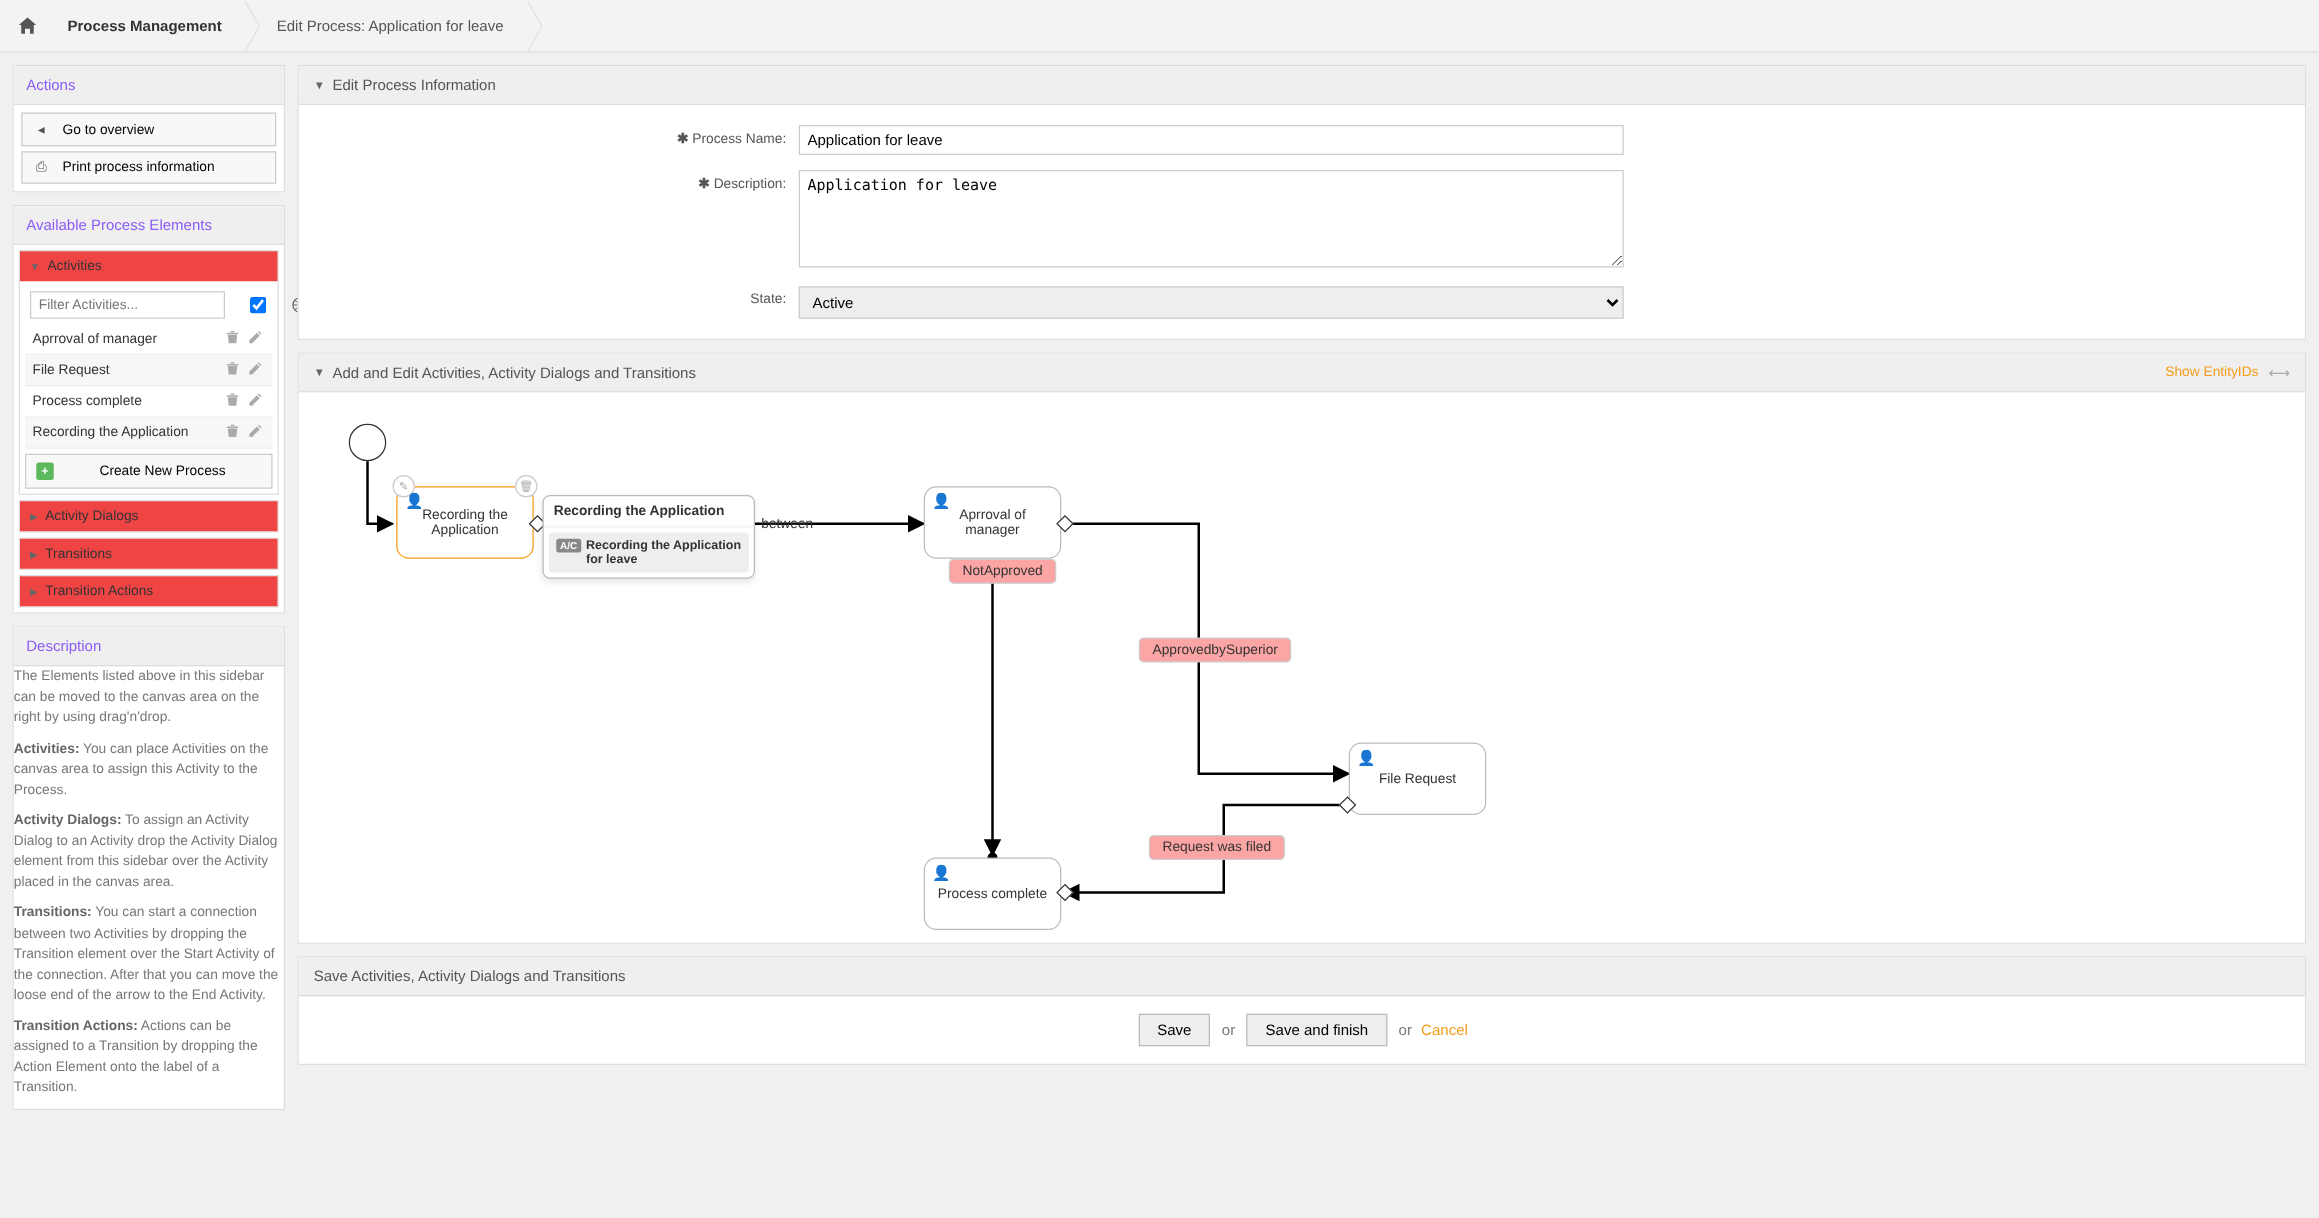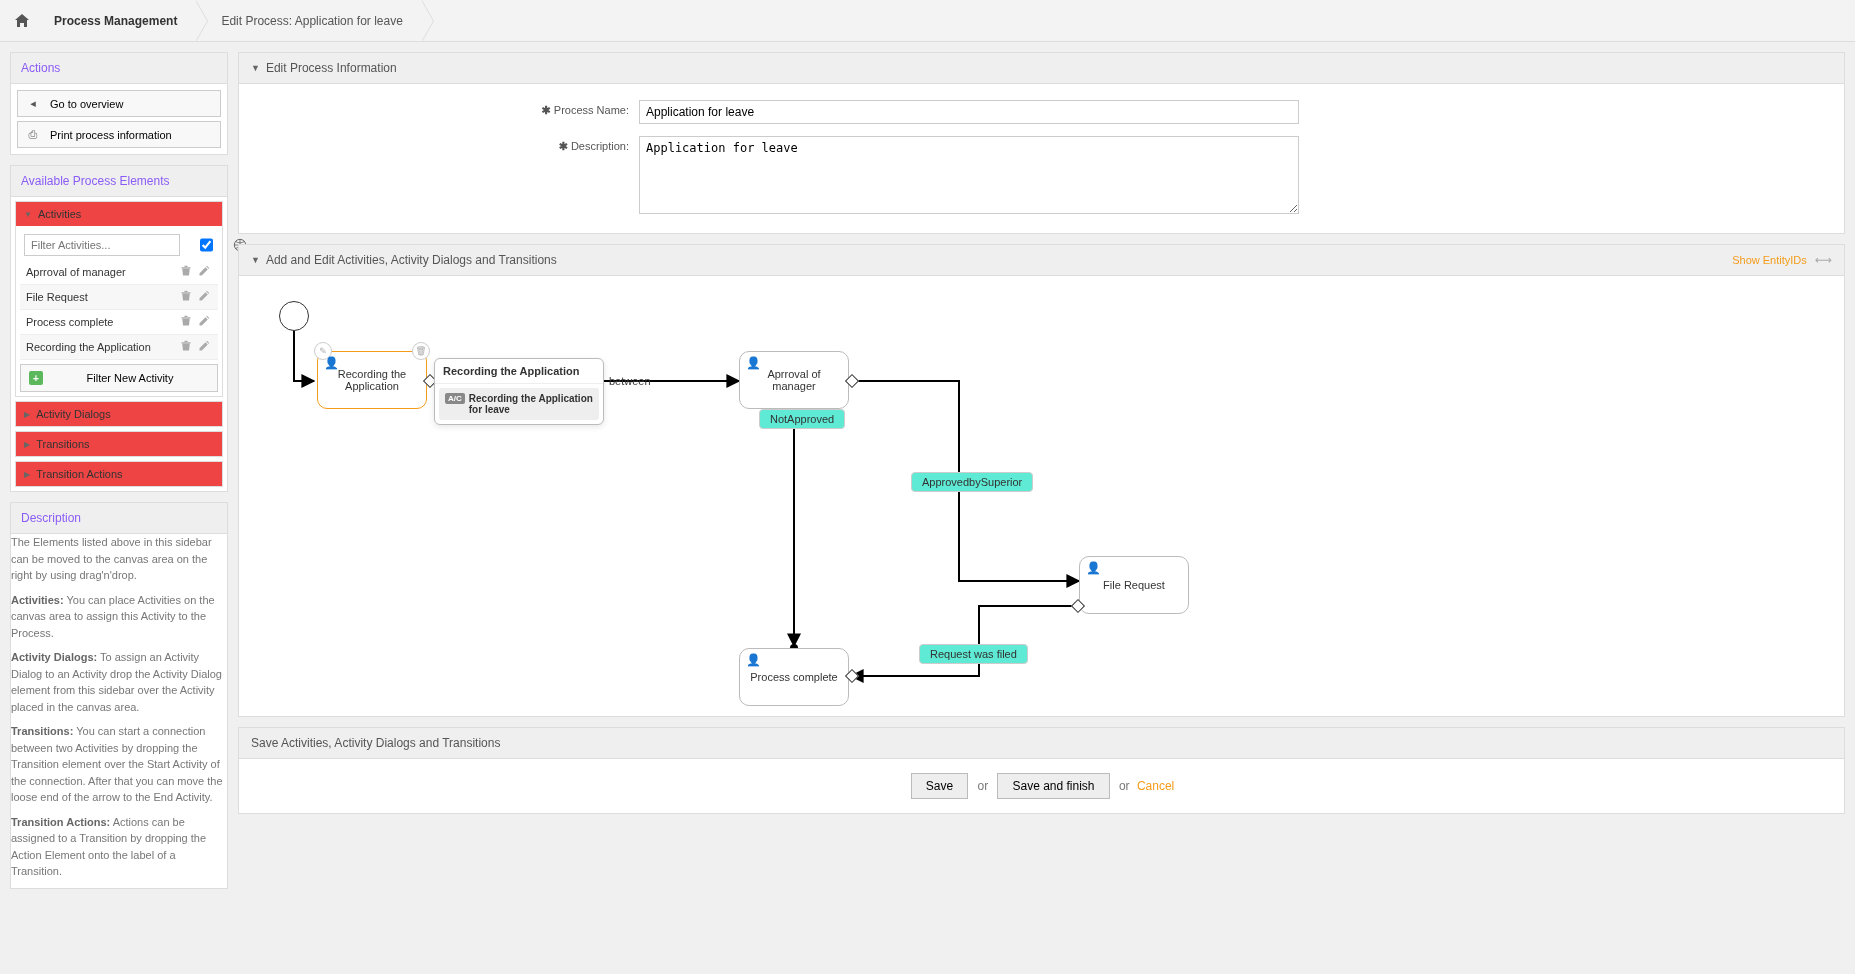--- a/index.html
+++ b/index.html
@@ -75,21 +75,21 @@
 .node .edit-badge { left:-4px; }
 .node .del-badge { right:-4px; }
 
 .start-circle { position:absolute; width:30px; height:30px; border:1px solid #333; border-radius:50%; background:#fff; }
 
 .popup { position:absolute; width:170px; background:#fff; border:1px solid #bbb; border-radius:6px; box-shadow:0 2px 6px rgba(0,0,0,0.1); font-size:10px; }
 .popup .ph { padding:6px 8px; font-weight:bold; border-bottom:1px solid #eee; font-size:11px; }
 .popup .pr { display:flex; align-items:flex-start; padding:5px 6px; background:#eee; margin:4px; border-radius:3px;font-weight:bold; }
 .popup .pr .tag { background:#888; color:#fff; font-size:8px; padding:1px 3px; border-radius:2px; margin-right:4px; }
 
-.trans-label { position:absolute; background:#5eead4; border:1px solid #ccc; border-radius:4px; padding:3px 10px; font-size:11px; white-space:nowrap; }
+.trans-label { position:absolute; background:#fca5a5; border:1px solid #ccc; border-radius:4px; padding:3px 10px; font-size:11px; white-space:nowrap; }
 
 .save-panel { background:#fff; border:1px solid #ddd; padding:0; }
 .save-panel .sp-head { background:#efefef; padding:8px 12px; font-size:12px; color:#555; border-bottom:1px solid #ddd; }
 .save-row { padding:14px; text-align:center;border-radius:27px; }
 .save-row button { background:#eee; border:1px solid #bbb; padding:5px 14px; font-size:12px; cursor:pointer; margin:0 2px; }
 .save-row .or { color:#777; font-size:12px; margin:0 4px; }
 .save-row .cancel-link { color:#f49c1a; cursor:pointer; font-size:12px; }
 
 .diamond { position:absolute; width:10px; height:10px; background:#fff; border:1px solid #333; transform:rotate(45deg); }
 
@@ -174,21 +174,21 @@
               <span class="tool"><svg viewBox="0 0 16 16" width="12" height="12" fill="currentColor">
                     <path d="M3 5h10l-1 9H4zM2 3h12v1.5H2zM6 1h4v1.5H6z"></path>
                   </svg></span>
               <span class="tool"><svg viewBox="0 0 16 16" width="12" height="12" fill="currentColor">
                     <path d="M2 11l8-8 3 3-8 8H2zM11 2l1-1 3 3-1 1z"></path>
                   </svg></span>
             </div>
           </div>
           <button class="create-btn">
             <span class="plus">+</span>
-            <span class="clabel">Filter New Activity</span>
+            <span class="clabel">Create New Process</span>
           </button>
         </div>
       </div>
 
       <div class="accordion-section">
         <div class="acc-head collapsed">Activity Dialogs</div>
       </div>
       <div class="accordion-section">
         <div class="acc-head collapsed">Transitions</div>
       </div>
@@ -218,20 +218,28 @@
       </div>
       <div style="padding:10px 0;">
         <div class="form-row">
           <div class="form-label"><span class="req">✱ </span><span>Process Name:</span></div>
           <div class="form-field"><input type="text" value="Application for leave" style=""></div>
         </div>
         <div class="form-row">
           <div class="form-label"><span class="req">✱ </span><span>Description:</span></div>
           <div class="form-field"><textarea style="">Application for leave</textarea></div>
         </div>
+        <div class="form-row">
+          <div class="form-label">State:</div>
+          <div class="form-field">
+            <select class="state-select">
+              <option>Active</option>
+            </select>
+          </div>
+        </div>
       </div>
     </div>
 
     <div class="panel">
       <div class="panel-head">
         <span>Add and Edit Activities, Activity Dialogs and Transitions</span>
         <span class="spacer"></span>
         <span class="link">Show EntityIDs</span>
         <span class="expand-icon">⟷</span>
       </div>
@@ -286,21 +294,21 @@
         <span class="trans-label" style="left:520px; top:133px;">NotApproved</span>
 
         <span class="trans-label" style="left:672px; top:196px;">ApprovedbySuperior</span>
 
         <div class="node" style="left:840px; top:280px;">
           <span class="usr">👤</span>
           <span>File Request</span>
         </div>
         <div class="diamond" style="left:834px; top:325px;"></div>
 
-        <span class="trans-label" style="left:680px; top:368px;text-align:right;">Request was filed</span>
+        <span class="trans-label" style="left:680px; top:354px;text-align:right;">Request was filed</span>
 
         <div class="node" style="left:500px; top:372px;">
           <span class="usr">👤</span>
           <span>Process complete</span>
         </div>
         <div class="diamond" style="left:608px; top:395px;"></div>
 
       </div>
     </div>
 

